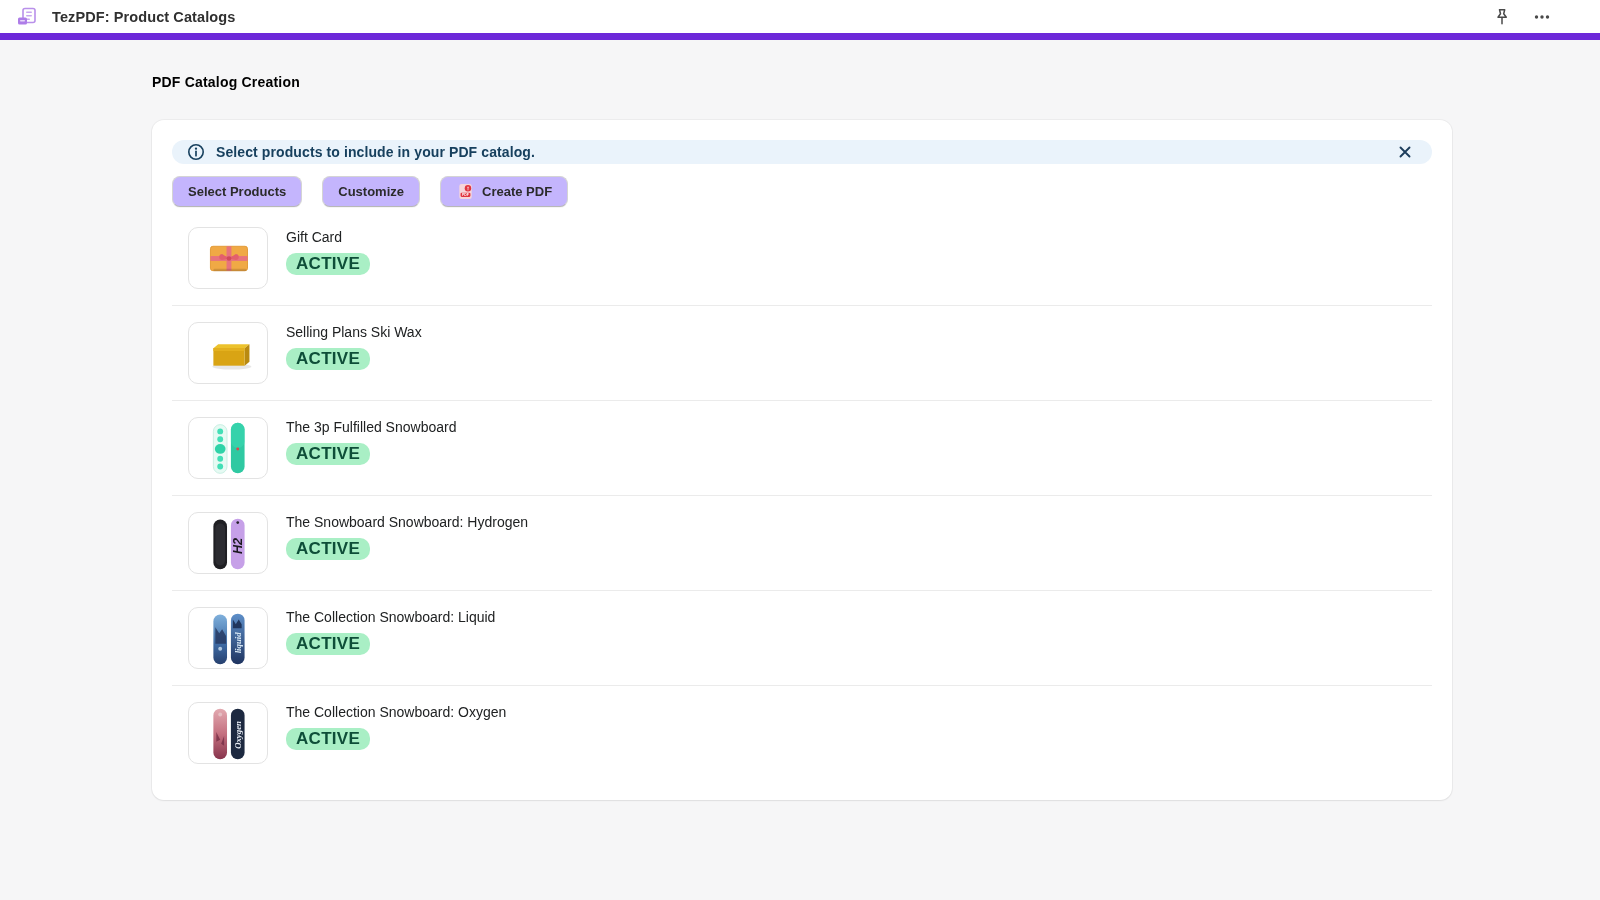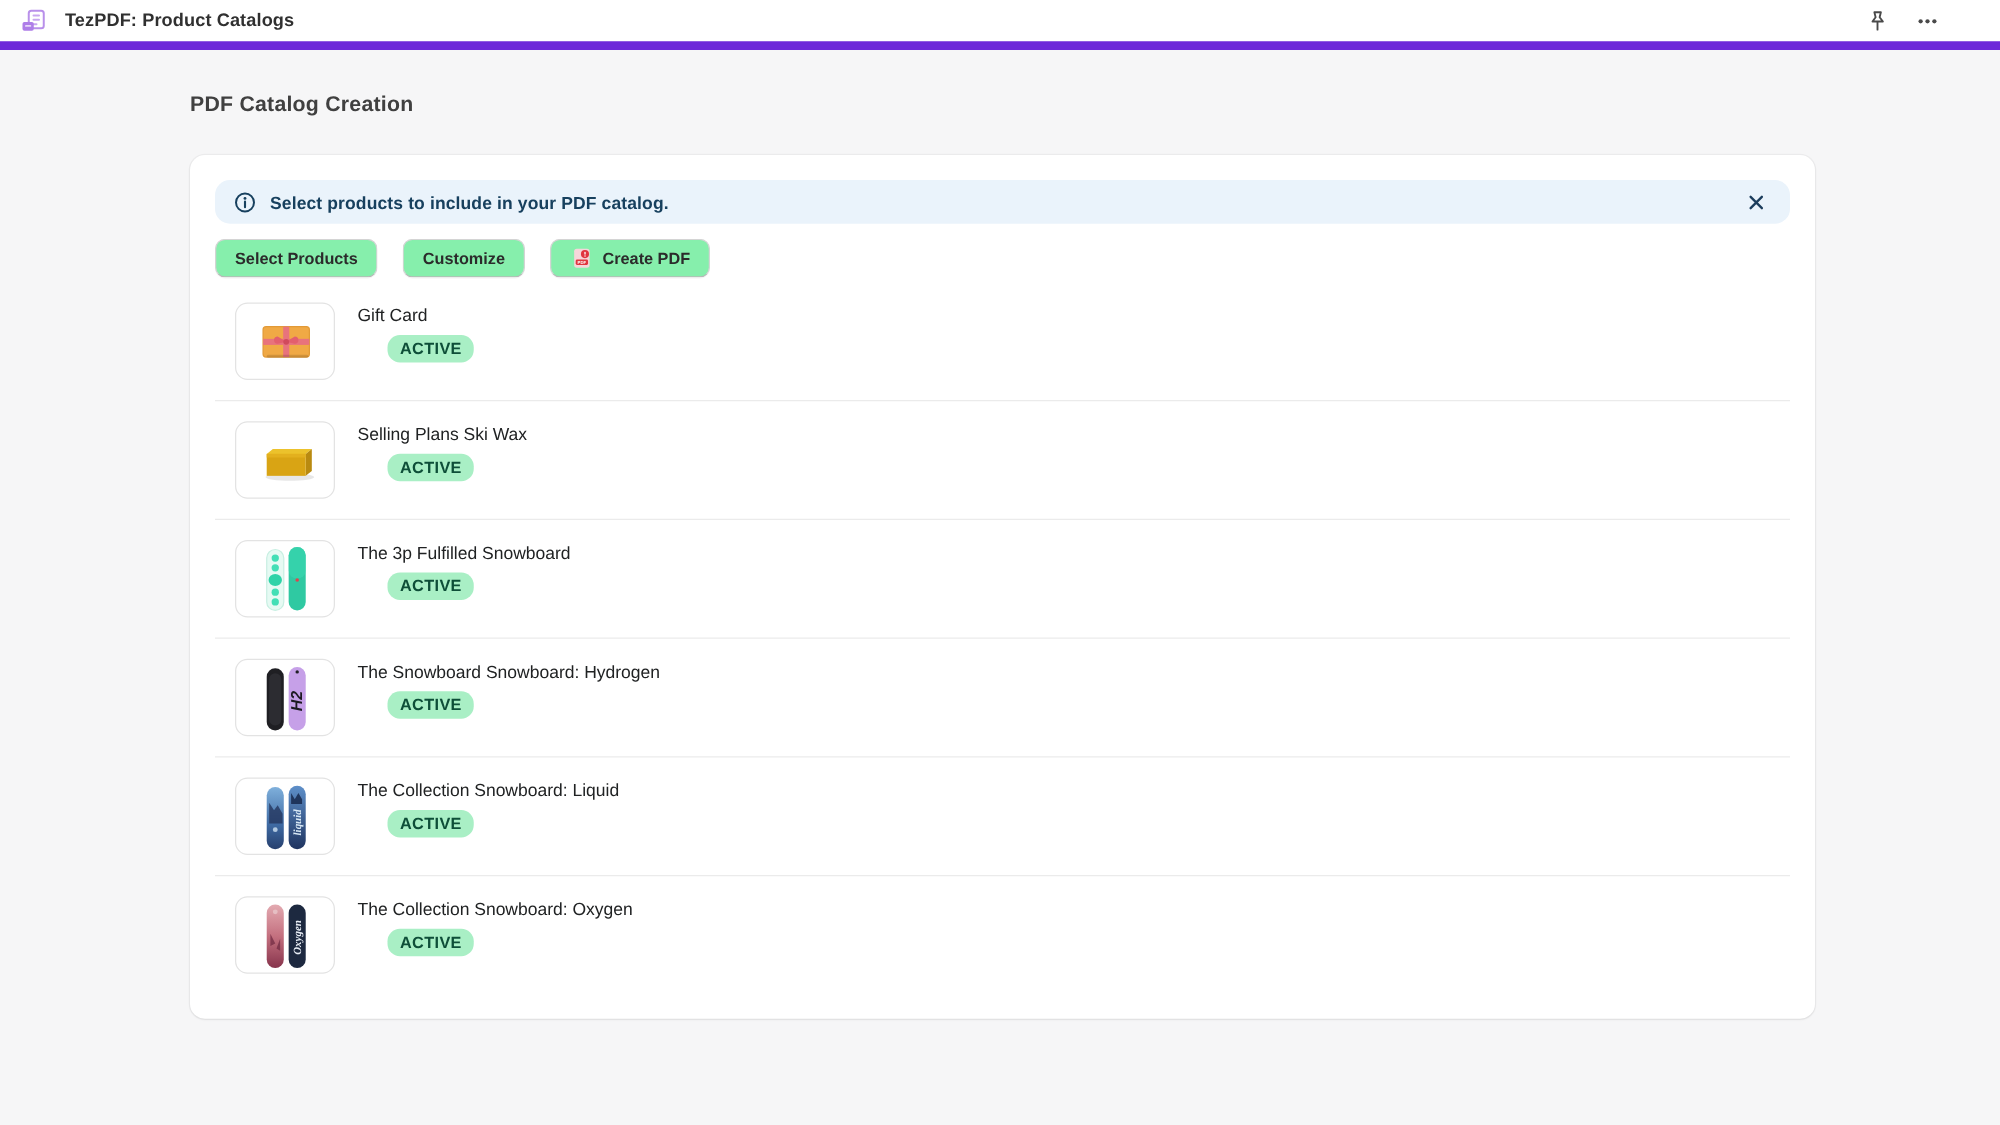--- a/index.html
+++ b/index.html
@@ -20,66 +20,66 @@
   .app-title { font-size:14.5px; font-weight:700; color:#303030; letter-spacing:.1px; }
   .topbar-right { display:flex; align-items:center; gap:12px; padding-right:28px; }
   .icon-btn {
     background:none; border:none; width:28px; height:28px; border-radius:6px;
     display:flex; align-items:center; justify-content:center; cursor:pointer;
   }
 
   
   .main { padding:0 0 0 152px; }
   .page-title {
-    margin-top:34px; font-size:17px; font-weight:700; color:#404040; letter-spacing:.2px;
+    margin-top:34px; font-size:14px; font-weight:700; color:#000000; letter-spacing:.2px;
   }
   .card {
     margin-top:30px; width:1300px; background:#ffffff; border-radius:12px;
     box-shadow:0 1px 2px rgba(0,0,0,.06), 0 0 0 1px rgba(0,0,0,.04);
     padding:20px;
   }
 
   
   .banner {
     background:var(--banner-bg,#eaf3fb); color:var(--banner-text,#17405e);
-    border-radius:12px; height:35px; display:flex; align-items:center;
+    border-radius:12px; height:24px; display:flex; align-items:center;
     padding:0 14px 0 14px; gap:10px;
   }
   .banner-msg { font-size:14px; font-weight:700; letter-spacing:.1px; }
   .banner-close {
     margin-left:auto; background:none; border:none; width:26px; height:26px;
     display:flex; align-items:center; justify-content:center; cursor:pointer; border-radius:6px;
   }
 
   
   .toolbar { display:flex; gap:20px; margin-top:12px; }
   .btn {
     display:inline-flex; align-items:center; gap:7px;
-    background:#86efac; border:1px solid #d4d4d4; border-bottom-color:#b8b8b8;
+    background:#c4b5fd; border:1px solid #d4d4d4; border-bottom-color:#b8b8b8;
     border-radius:8px; height:31px; padding:0 15px;
     font-family:"Liberation Sans", sans-serif;
     font-size:13px; font-weight:700; color:#2b2b2b; cursor:pointer;
     box-shadow:0 1px 0 rgba(0,0,0,.04);
   }
 
   
   .product-list { margin-top:4px; }
   .product-row { display:flex; align-items:flex-start; gap:18px; padding:16px; }
   .product-row + .product-row { border-top:1px solid #ebebeb; }
   .thumb {
     width:80px; height:62px; background:#ffffff; border:1px solid #e3e3e3;
     border-radius:10px; overflow:hidden; flex-shrink:0;
     display:flex; align-items:center; justify-content:center;
   }
   .thumb svg { display:block; }
   .row-info { padding-top:0; }
   .product-title { font-size:14px; color:#202223; line-height:20px; }
   .badge {
-    display:inline-block; margin-top:6px; font-size:13px; font-weight:700;
-    letter-spacing:.3px; padding:3px 10px; border-radius:10px; line-height:16px;margin-left:24px;
+    display:inline-block; margin-top:6px; font-size:17px; font-weight:700;
+    letter-spacing:.3px; padding:3px 10px; border-radius:10px; line-height:16px;
   }
   .badge.success { background:var(--badge-active-bg,#a9efc5); color:var(--badge-active-text,#0e4e38); }
   .badge.info    { background:var(--badge-archived-bg,#c6def7); color:var(--badge-archived-text,#16395c); }
 </style>
 </head>
 <body style="--page-bg: #f6f6f7; --banner-bg: #eaf3fb; --banner-text: #17405e; --badge-active-bg: #a9efc5; --badge-active-text: #0e4e38; --badge-archived-bg: #c6def7; --badge-archived-text: #16395c; --app-icon-purple: #ae7de8;">
 
 <header class="topbar">
   <div class="topbar-left">
     <span class="app-icon">

